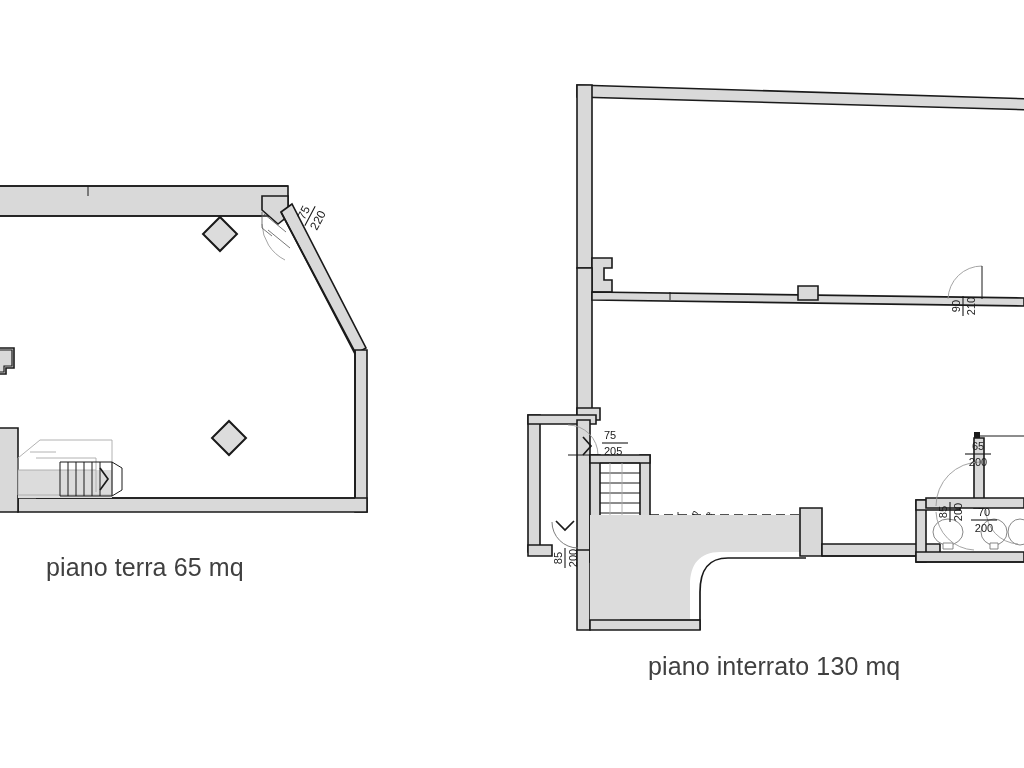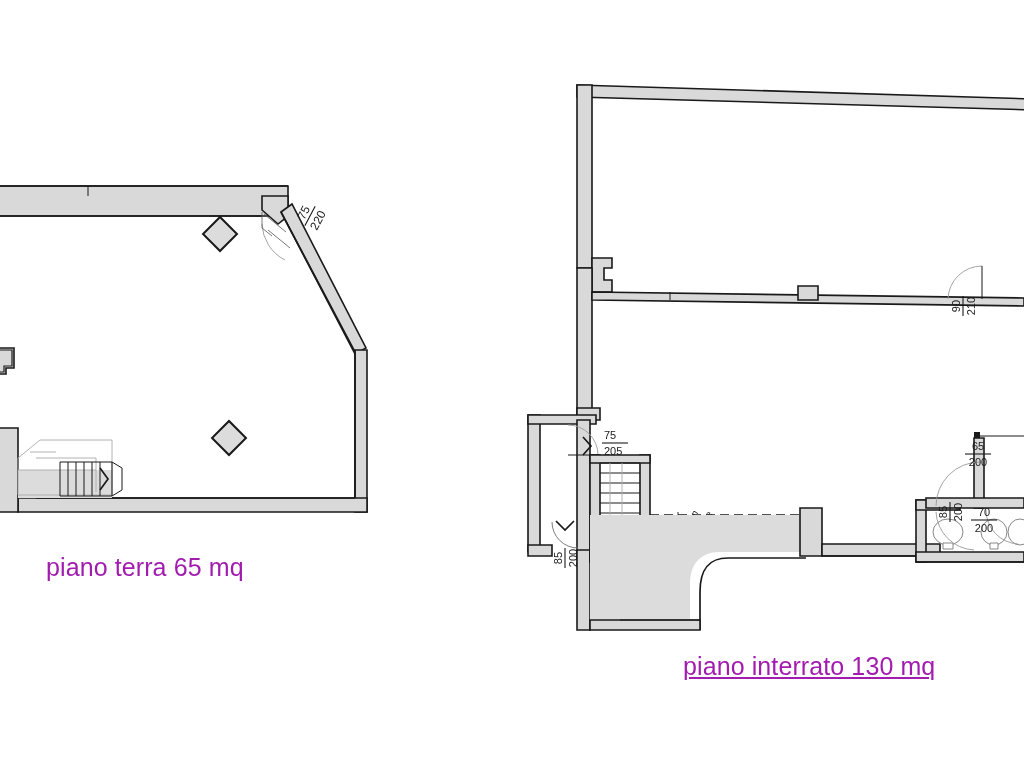--- a/index.html
+++ b/index.html
@@ -28,26 +28,26 @@
     left: 0; top: 0;
     width: 1024px;
     height: 768px;
     display: block;
   }
   .plan-caption {
     position: absolute;
     font-family: "Liberation Sans", sans-serif;
     font-size: 25px;
     font-weight: 400;
-    color: #a21caf;
+    color: #404040;
     letter-spacing: 0.1px;
     white-space: nowrap;
   }
   #caption-ground { left: 46px; top: 553px; }
-  #caption-basement { left: 683px; top: 652px; text-decoration: underline; }
+  #caption-basement { left: 648px; top: 652px; }
 </style>
 </head>
 <body>
 
 <div id="plan-sheet">
 
   <svg class="plan-svg" viewBox="0 0 1024 768" xmlns="http://www.w3.org/2000/svg">
 
     <defs>
       <style>

